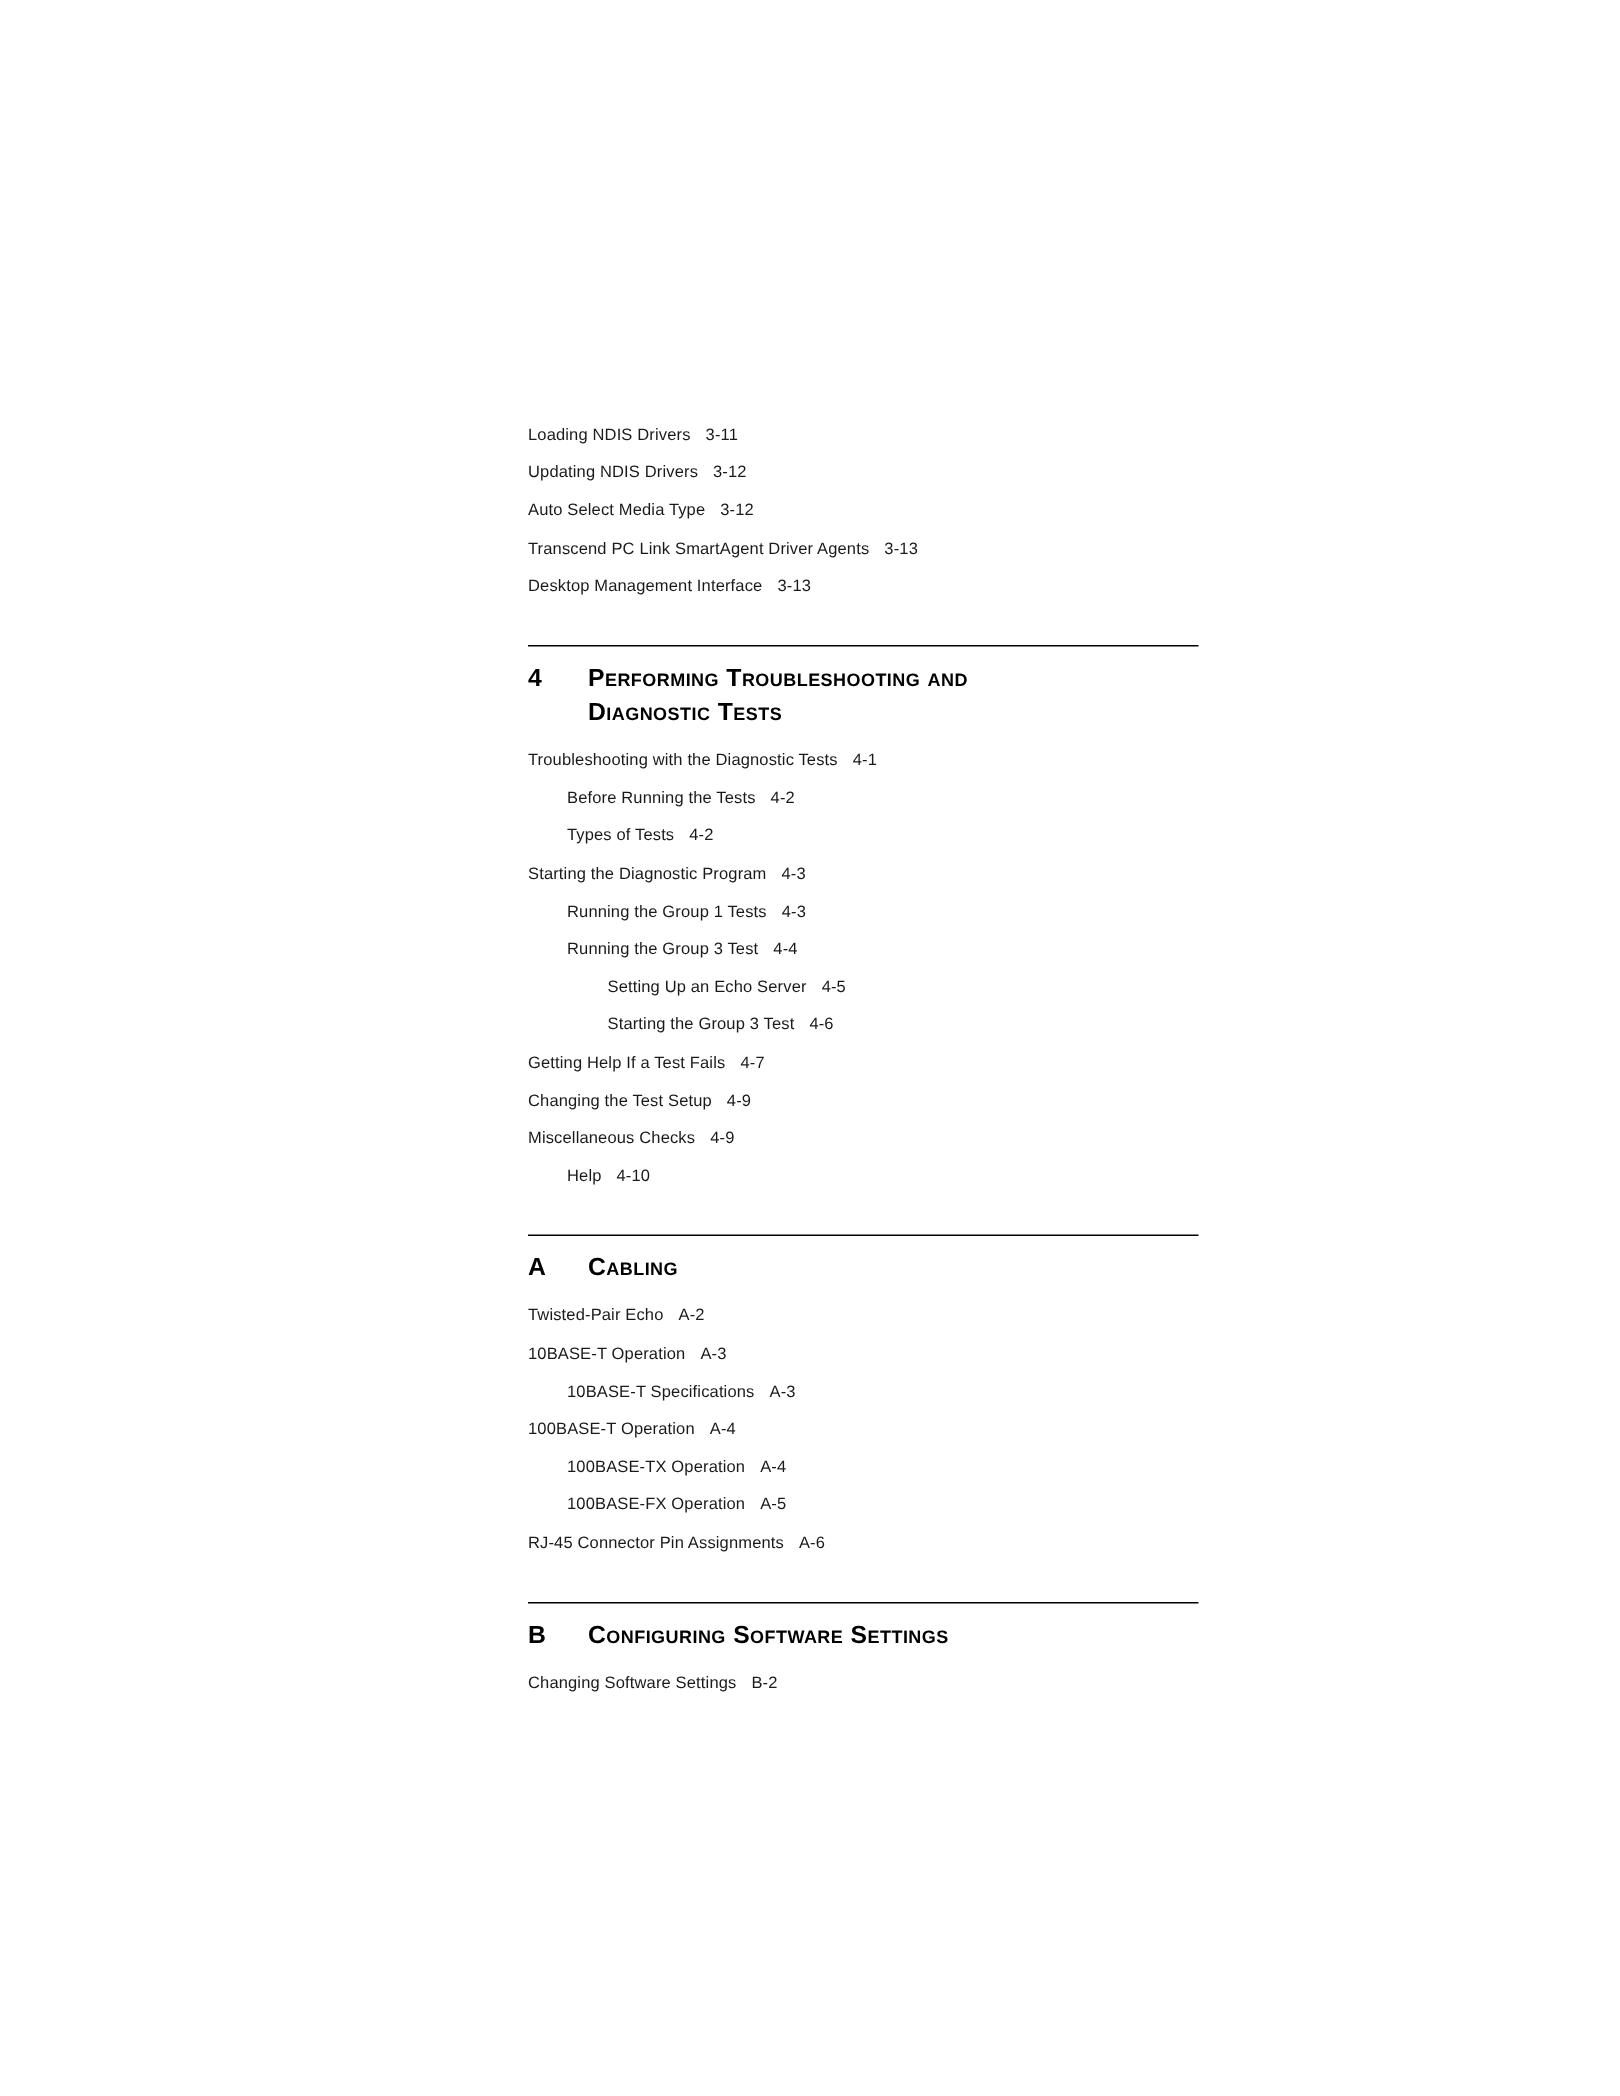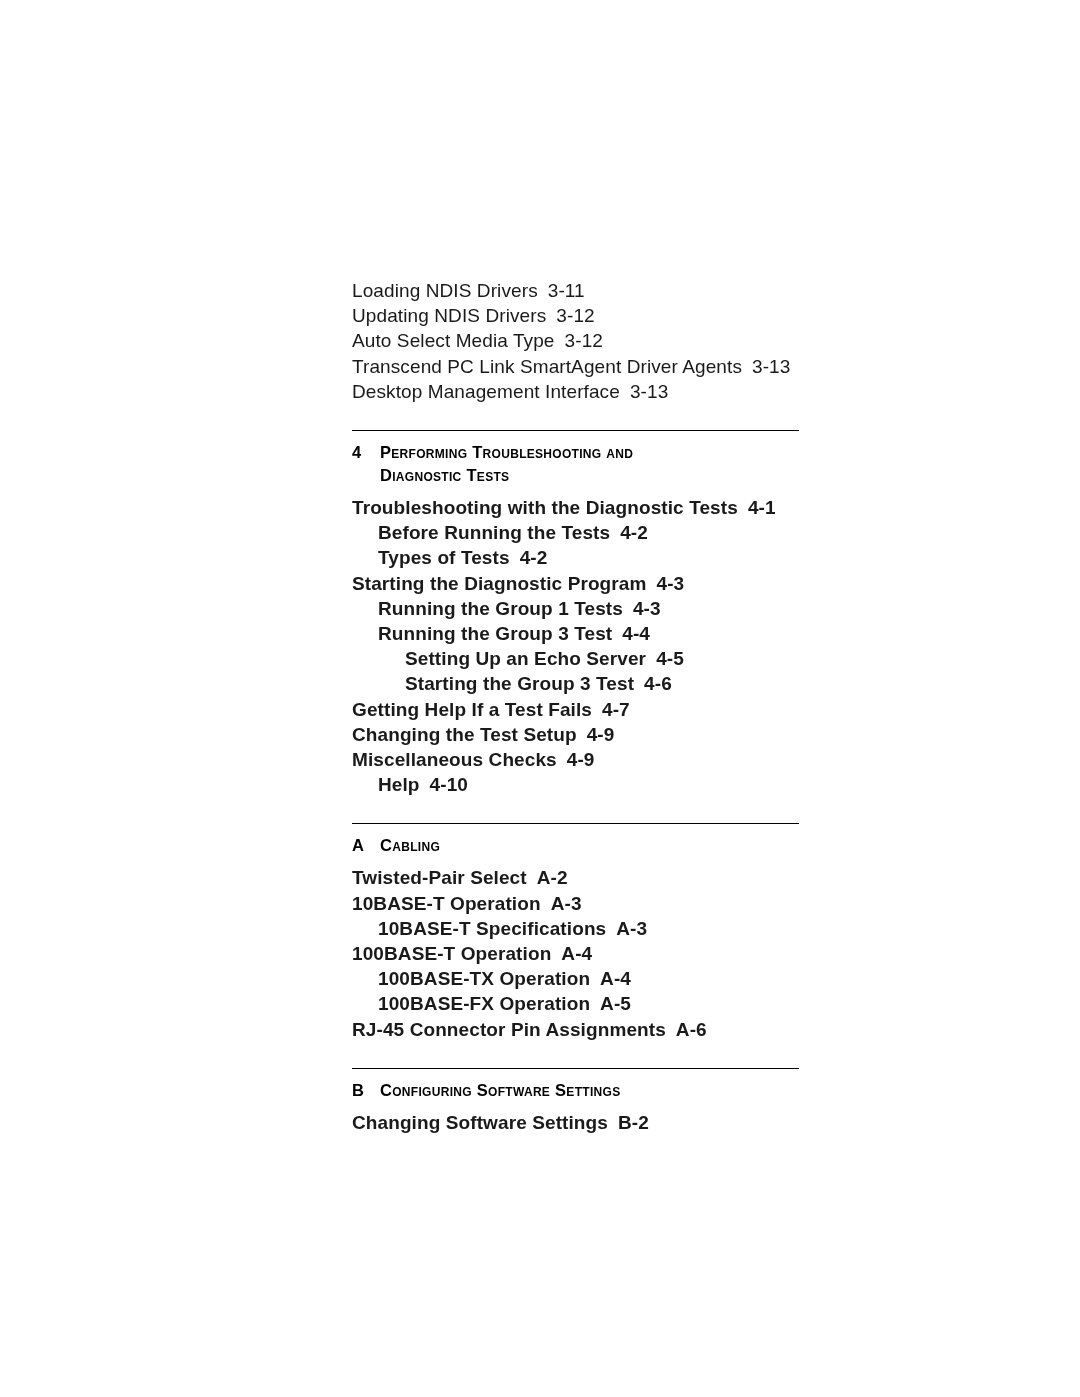--- a/index.html
+++ b/index.html
@@ -24,21 +24,21 @@
   }
   .toc {
     position: absolute;
     left: 352px;
     top: 278px;
     width: 480px;
   }
 
   
   .entry {
-    font-size: 19px;
+    font-size: 11px;
     line-height: 25.2px;
     white-space: nowrap;
     color: #1a1a1a;
     letter-spacing: 0.1px;
   }
   .entry .pg {
     margin-left: 10px;
   }
   .lvl0 { padding-left: 0px; }
   .lvl1 { padding-left: 26px; }
@@ -67,24 +67,24 @@
     letter-spacing: 0.2px;
   }
   .chap-title {
     font-size: 16.5px;
     line-height: 23px;
     letter-spacing: 0.3px;
     max-width: 340px;
   }
   .sc {
     font-variant: small-caps;
+    margin-left: 12px;
   }
   .after-head {
     margin-top: 2px;
-    font-weight: bold;
   }
 </style>
 </head>
 <body>
 
 <div class="page">
   <div class="toc">
 
     <div>
       <div class="entry lvl0">
@@ -156,21 +156,21 @@
     <div class="chapter-block">
       <div class="rule"></div>
       <div class="chap-head">
         <div class="chap-num">A</div>
         <div class="chap-title sc">
           <span>Cabling</span>
         </div>
       </div>
       <div class="after-head">
         <div class="entry lvl0">
-          <span>Twisted-Pair Select</span><span class="pg">A-2</span>
+          <span>Twisted-Pair Echo</span><span class="pg">A-2</span>
         </div>
         <div class="entry lvl0">
           <span>10BASE-T Operation</span><span class="pg">A-3</span>
         </div>
         <div class="entry lvl1">
           <span>10BASE-T Specifications</span><span class="pg">A-3</span>
         </div>
         <div class="entry lvl0">
           <span>100BASE-T Operation</span><span class="pg">A-4</span>
         </div>

